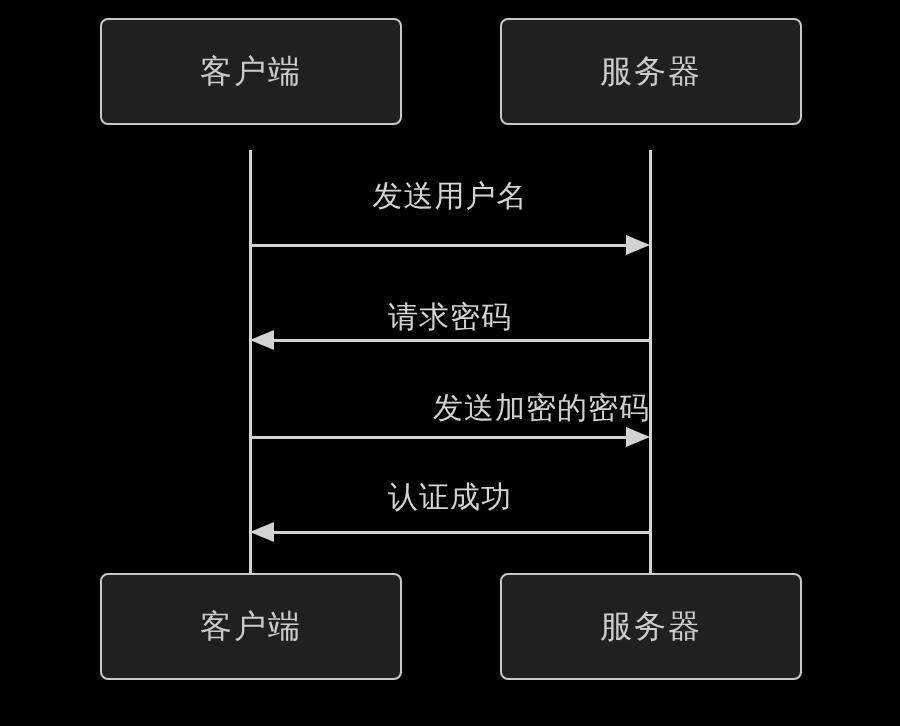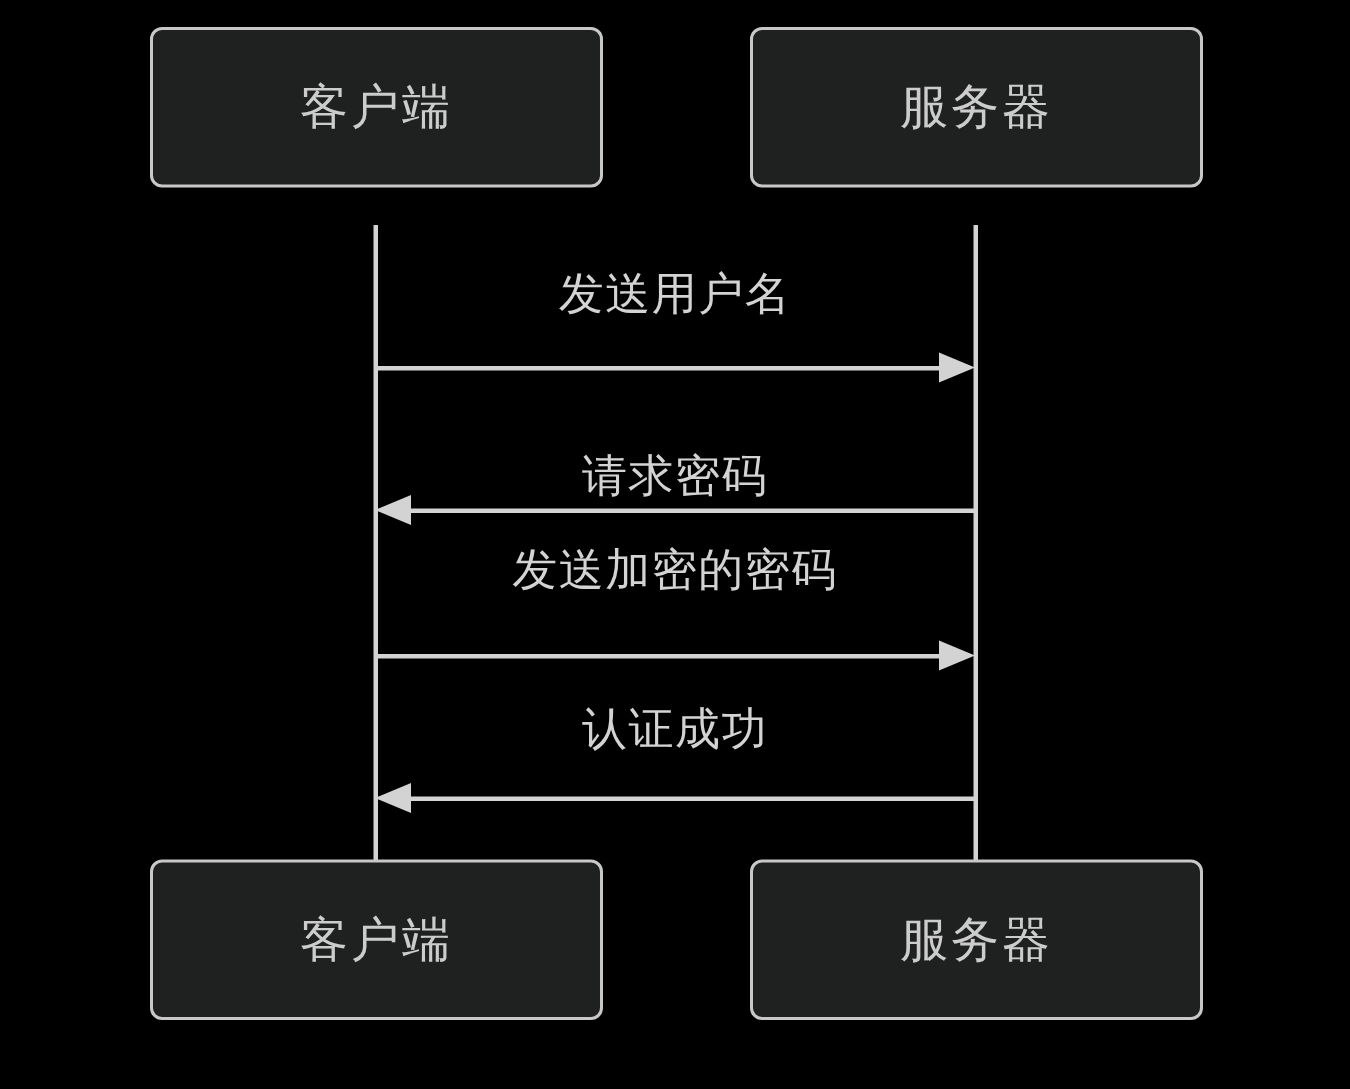--- a/index.html
+++ b/index.html
@@ -68,22 +68,22 @@
     width: 0;
     height: 0;
     border-top: 10px solid transparent;
     border-bottom: 10px solid transparent;
   }
   .arrowhead.right { border-left: 24px solid #d3d3d3; }
   .arrowhead.left  { border-right: 24px solid #d3d3d3; }
 
   .lbl-1 { top: 176px; }
   .lbl-2 { top: 297px; }
-  .lbl-3 { top: 360px; }
-  .lbl-4 { top: 466px; }
+  .lbl-3 { top: 388px; text-align: right; }
+  .lbl-4 { top: 477px; }
 
   .line-1 { left: 250px; width: 380px; top: 244px; }
   .line-2 { left: 270px; width: 380px; top: 339px; }
   .line-3 { left: 250px; width: 380px; top: 436px; }
   .line-4 { left: 270px; width: 380px; top: 531px; }
 
   .head-1 { left: 626px; top: 235px; }
   .head-2 { left: 250px; top: 330px; }
   .head-3 { left: 626px; top: 427px; }
   .head-4 { left: 250px; top: 522px; }

